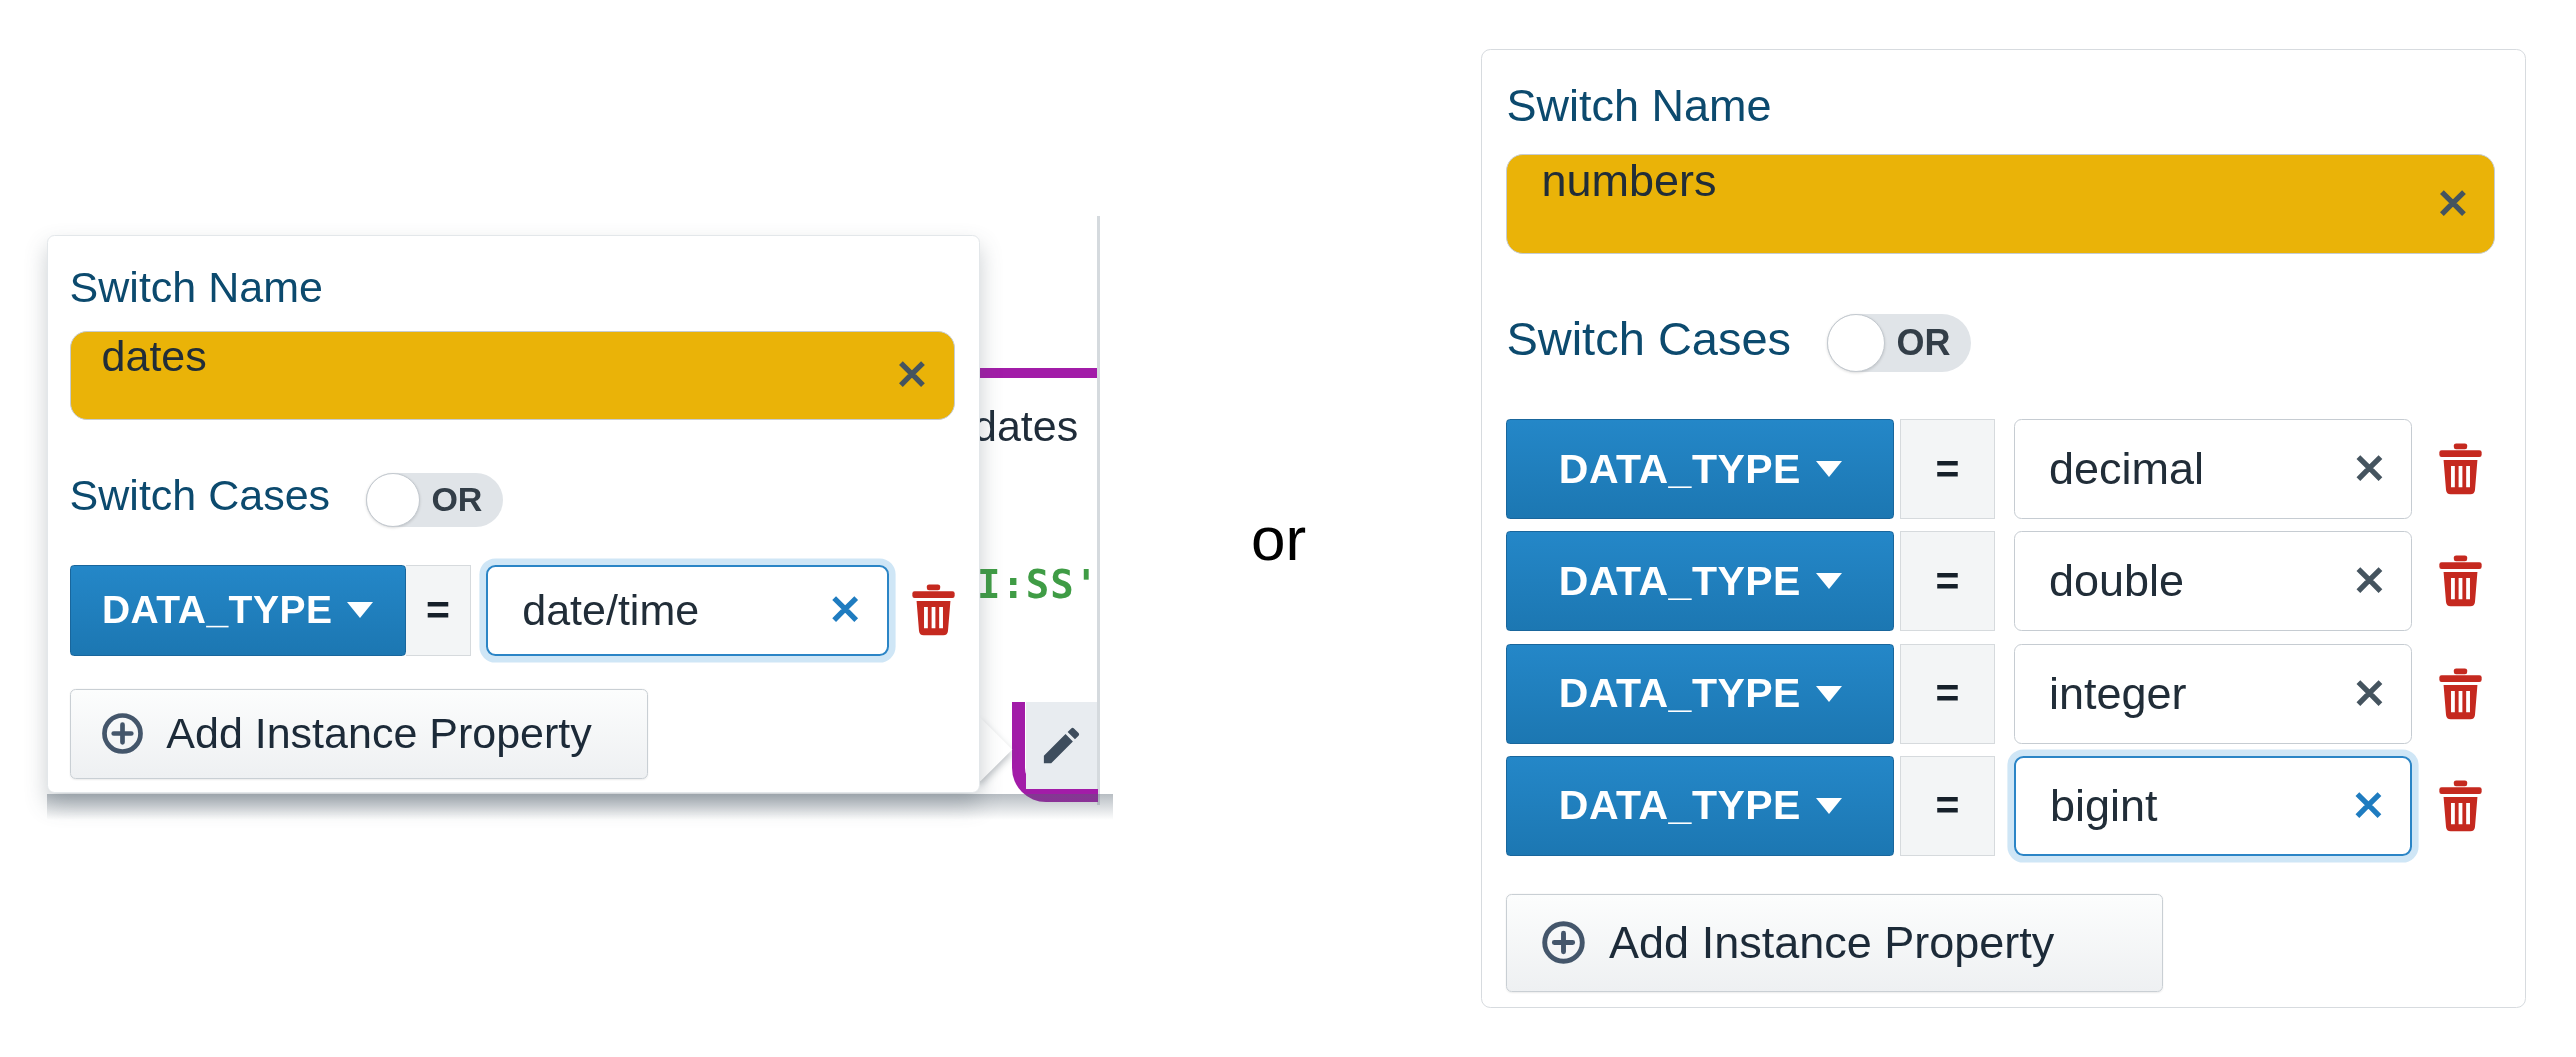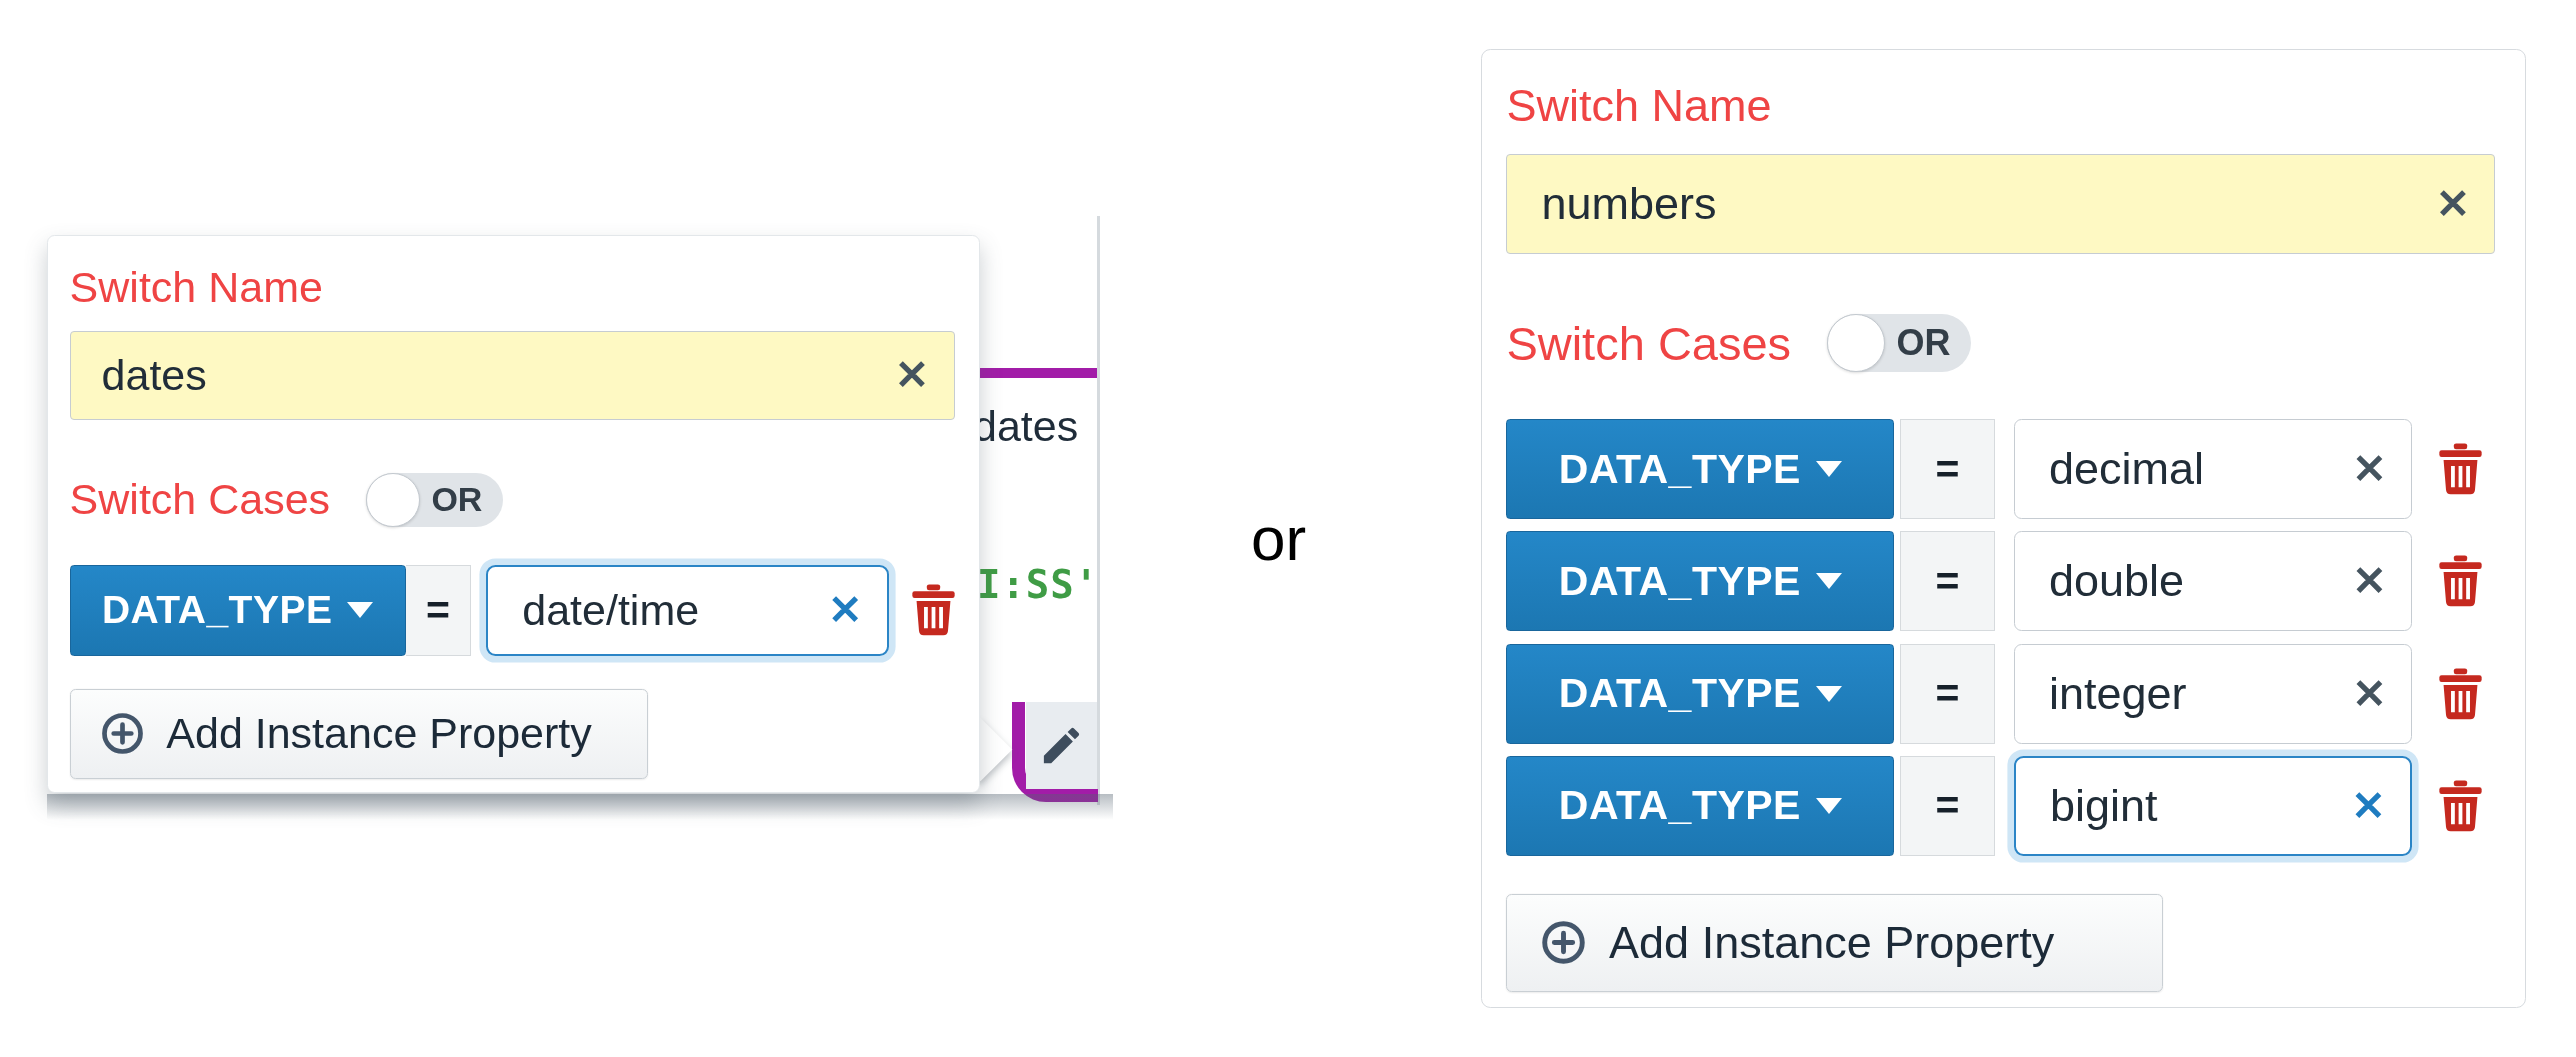--- a/index.html
+++ b/index.html
@@ -18,30 +18,30 @@
   .bg-magenta-corner{left:1012px;top:702px;width:86px;height:100px;border-left:13px solid #a21ca8;border-bottom:13px solid #a21ca8;border-bottom-left-radius:34px;box-sizing:border-box;}
   .popover-arrow{left:958px;top:727px;width:45px;height:45px;background:#ffffff;transform:rotate(45deg);box-shadow:2.8px 2.8px 7.5px rgba(90,100,110,.40);z-index:2;}
   .shadow-strip{left:47px;top:794px;width:1066px;height:26px;background:linear-gradient(180deg,rgba(84,99,112,.42),rgba(84,99,112,0));}
   
   .or-divider{position:absolute;left:1251px;top:503px;font-size:62px;color:#000;z-index:1;}
   
   .panel{position:absolute;background:#fff;box-sizing:border-box;z-index:3;}
   .panel-left{left:47px;top:235px;width:933px;height:558px;border:1.9px solid #e3e7ea;border-radius:7.5px;
     box-shadow:0 11.3px 22.5px rgba(80,92,104,.30);padding:29px 20.7px 0 21.6px;}
   .panel-right{left:1481px;top:49px;width:1045px;height:959px;border:1.9px solid #d7dbdf;border-radius:9.4px;padding:32px 28px 0 24.4px;}
-  .field-label{font-size:43px;color:#ef4444;line-height:1.05;}
+  .field-label{font-size:43px;color:#0c4a6e;line-height:1.05;}
   .panel-right .field-label{font-size:45px;}
-  .name-input{position:relative;margin-top:20.7px;height:89px;border:1.9px solid #c6ccd2;border-radius:4px;box-sizing:border-box;display:flex;align-items:center;background:#fef9c3;}
+  .name-input{position:relative;margin-top:20.7px;height:89px;border:1.9px solid #c6ccd2;border-radius:17px;box-sizing:border-box;display:flex;align-items:flex-start;background:#eab308;}
   .panel-left .name-input{width:885px;}
   .panel-right .name-input{width:989px;margin-top:25px;height:100px;}
   .name-input .value{padding-left:31px;font-size:43px;color:#212d38;}
   .panel-right .name-input .value{padding-left:34px;font-size:45px;}
   .clear-btn{position:absolute;right:24.4px;top:50%;transform:translateY(-50%);border:0;background:none;
     font-size:41px;color:#45545f;font-weight:bold;cursor:pointer;padding:0;line-height:1;font-family:"Liberation Sans",sans-serif;}
-  .cases-header{display:flex;align-items:center;margin-top:53px;}
+  .cases-header{display:flex;margin-top:53px;}
   .panel-right .cases-header{margin-top:60px;}
   .panel-right .cases-header .field-label{font-size:47px;}
   .or-toggle{display:inline-flex;align-items:center;margin-left:36px;height:54px;border-radius:27px;background:#e0e4e8;cursor:pointer;padding-right:20.7px;}
   .panel-right .or-toggle{height:58px;border-radius:29px;}
   .toggle-knob{width:54px;height:54px;border-radius:50%;background:#fff;border:1.9px solid #c3c9cf;box-sizing:border-box;box-shadow:0 0.9px 2.8px rgba(0,0,0,.15);}
   .panel-right .toggle-knob{width:58px;height:58px;}
   .toggle-label{margin-left:11.3px;font-size:34px;font-weight:bold;color:#333e48;}
   .panel-right .toggle-label{font-size:36px;}
   .cases-rows{margin-top:38px;display:flex;flex-direction:column;gap:12.2px;}
   .panel-right .cases-rows{margin-top:47px;}

